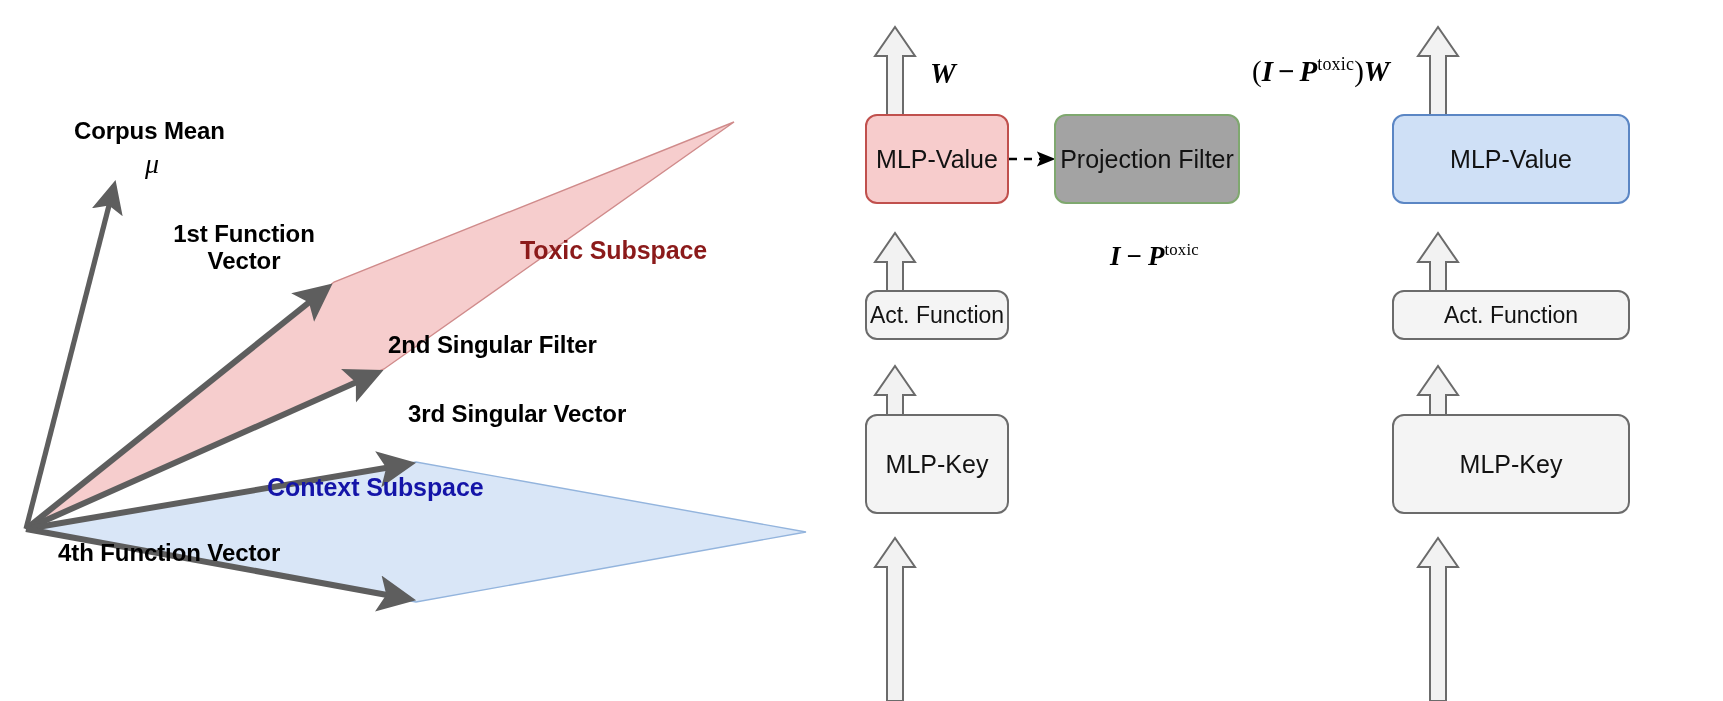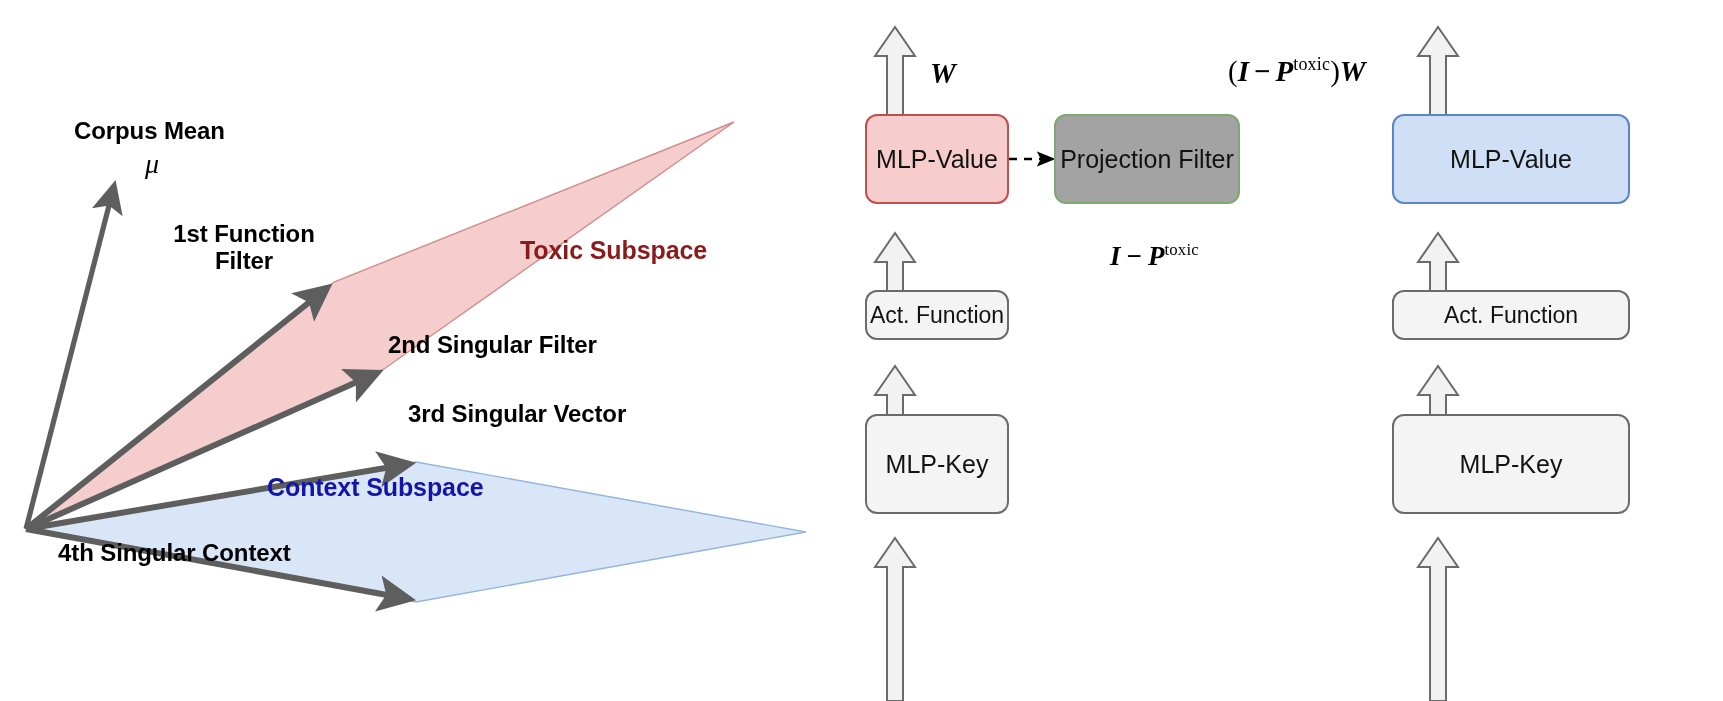--- a/index.html
+++ b/index.html
@@ -108,28 +108,28 @@
       <line x1="10" y1="515" x2="393" y2="450" stroke="#5e5e5e" stroke-width="6" marker-end="url(#vhead)"></line>
       <line x1="10" y1="515" x2="393" y2="585" stroke="#5e5e5e" stroke-width="6" marker-end="url(#vhead)"></line>
     </svg>
 
     <div class="lbl" style="left:58px; top:104px; font-size:24px;">Corpus Mean</div>
 
     <div class="mu" style="left:129px; top:134px; font-size:28px;">μ</div>
 
     <div class="lbl center" style="left:143px; top:207px; font-size:24px; width:170px;">
       <div>1st Function</div>
-      <div>Filter</div>
+      <div>Vector</div>
     </div>
 
     <div class="lbl" style="left:372px; top:318px; font-size:24px;">2nd Singular Filter</div>
 
     <div class="lbl" style="left:392px; top:387px; font-size:24px;">3rd Singular Vector</div>
 
-    <div class="lbl" style="left:42px; top:526px; font-size:24px;">4th Singular Context</div>
+    <div class="lbl" style="left:42px; top:526px; font-size:24px;">4th Function Vector</div>
 
     <div class="lbl lbl-toxic" style="left:504px; top:222px; font-size:25px;">Toxic Subspace</div>
 
     <div class="lbl lbl-context" style="left:251px; top:459px; font-size:25px;">Context Subspace</div>
   </div>
 
   <div class="panel" id="panel-right">
 
     <svg class="layer" viewBox="0 0 963 701" preserveAspectRatio="none">
       <defs>
@@ -184,21 +184,21 @@
 
     <div class="box" style="left:632px; top:414px; width:238px; height:100px;
                 background:#f4f4f4; border:2px solid #6b6b6b; font-size:25px;">
       <span>MLP-Key</span>
     </div>
 
     <div class="math" style="left:170px; top:57px; font-size:29px;">
       <span>W</span>
     </div>
 
-    <div class="math" style="left:468px; top:54px; font-size:29px;">
+    <div class="math" style="left:492px; top:54px; font-size:29px;">
       <span class="paren">(</span><span>I</span><span class="op" style="padding:0 5px;">−</span><span>P</span><span class="up">toxic</span><span class="paren">)</span><span>W</span>
     </div>
 
     <div class="math" style="left:350px; top:240px; font-size:27px;">
       <span>I</span><span class="op" style="padding:0 6px;">−</span><span>P</span><span class="up">toxic</span>
     </div>
 
   </div>
 </div>
 

